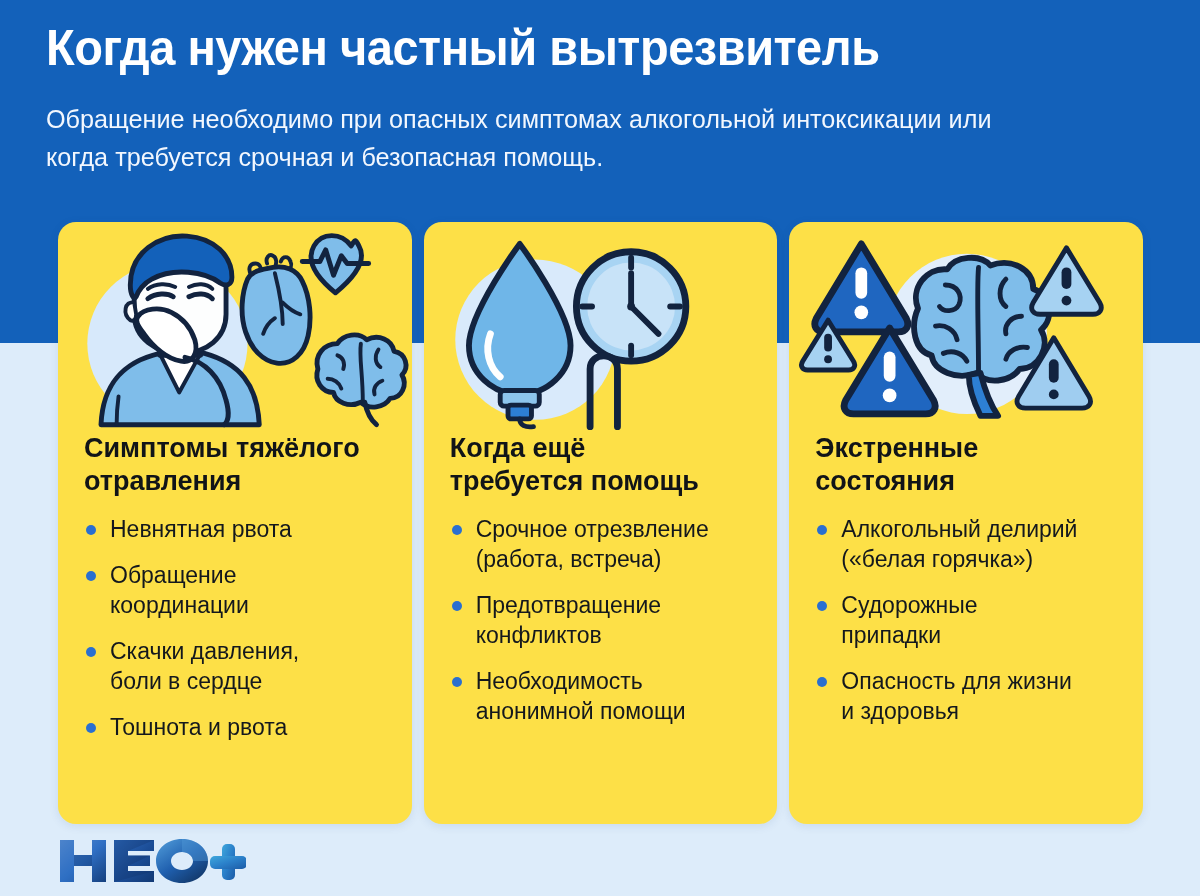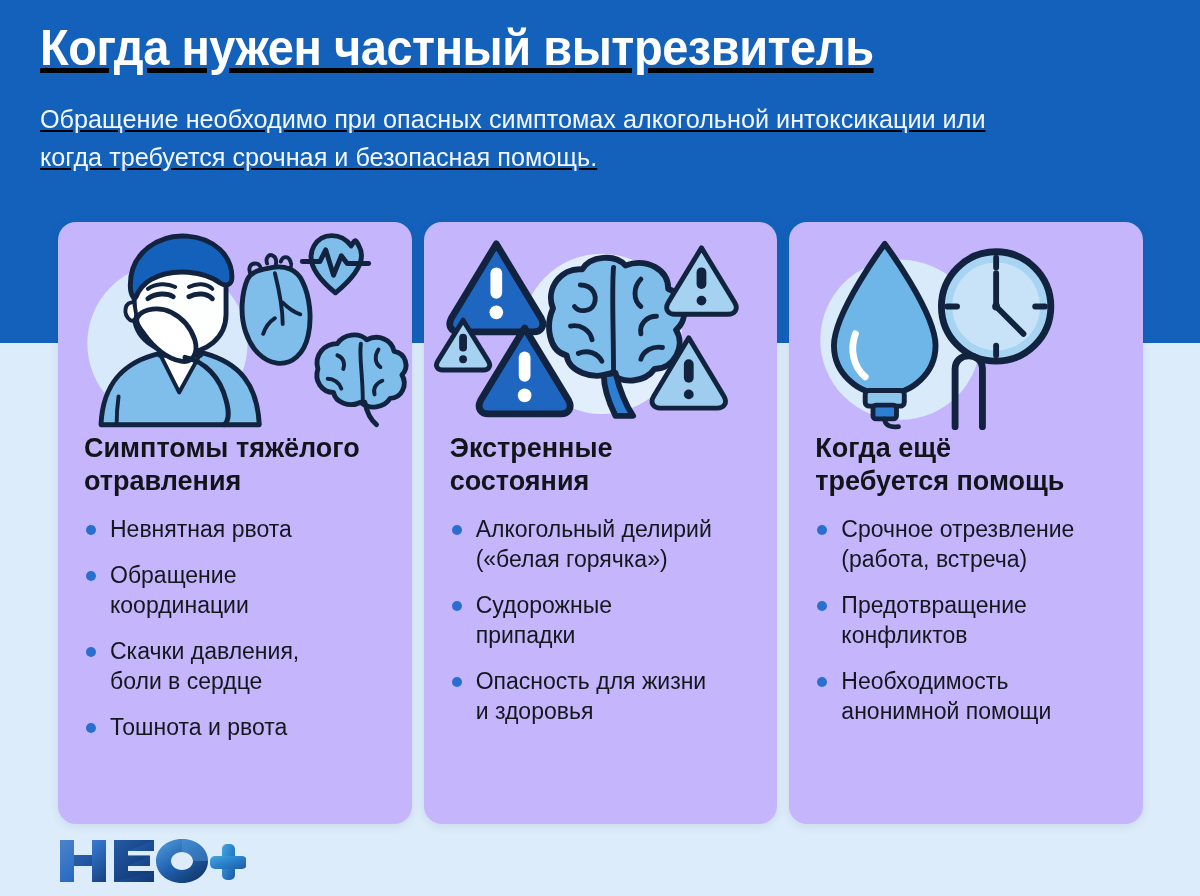--- a/index.html
+++ b/index.html
@@ -25,24 +25,23 @@
   .header-band {
     position: absolute;
     left: 0;
     top: 0;
     width: 1200px;
     height: 343px;
     background: #1361ba;
   }
   .header-inner {
     position: absolute;
-    left: 40px;
+    left: 46px;
     top: 18px;
     width: 1090px;
-    text-decoration: underline;
   }
   .title {
     margin: 0;
     color: #ffffff;
     font-size: 50px;
     line-height: 60px;
     font-weight: 700;
     letter-spacing: -0.5px;
     transform: scaleX(0.94);
     transform-origin: left center;
@@ -64,21 +63,21 @@
     left: 58px;
     top: 222px;
     width: 1085px;
     height: 602px;
     display: flex;
     gap: 12px;
   }
   .card {
     position: relative;
     flex: 1 1 0;
-    background: #c4b5fd;
+    background: #fde047;
     border-radius: 18px;
     box-shadow: 0 2px 10px rgba(16, 60, 120, 0.10);
     overflow: hidden;
     display: flex;
     flex-direction: column;
   }
   .card-art {
     position: relative;
     height: 210px;
     flex: 0 0 210px;
@@ -215,20 +214,64 @@
           <li><span class="dot"></span><span>Скачки давления,
 боли в сердце</span></li>
           <li><span class="dot"></span><span>Тошнота и рвота</span></li>
         </ul>
       </div>
     </div>
 
     <div class="card">
       <div class="card-art">
         <svg viewBox="0 0 362 210" xmlns="http://www.w3.org/2000/svg">
+          <circle cx="114" cy="118" r="82" fill="#d9eafb"></circle>
+
+          <g>
+            <path d="M98 20 C98 20 46 90 46 124 C46 152 70 174 98 174 C126 174 150 152 150 124 C150 90 98 20 98 20 Z" fill="#6fb6e8" stroke="#12233f" stroke-width="6" stroke-linejoin="round"></path>
+            <path d="M68 112 C62 128 66 146 78 156" fill="none" stroke="#ffffff" stroke-width="7" stroke-linecap="round"></path>
+            <rect x="78" y="170" width="40" height="16" rx="4" fill="#8dc5ec" stroke="#12233f" stroke-width="5"></rect>
+            <rect x="86" y="185" width="24" height="14" rx="3" fill="#2d7fd4" stroke="#12233f" stroke-width="5"></rect>
+            <path d="M98 199 C98 206 104 208 112 207" fill="none" stroke="#12233f" stroke-width="5" stroke-linecap="round"></path>
+          </g>
+
+          <g>
+            <circle cx="212" cy="84" r="56" fill="#a8d4f3" stroke="#12233f" stroke-width="7"></circle>
+            <circle cx="212" cy="84" r="45" fill="#c8e3f8" stroke="none"></circle>
+            <line x1="212" y1="34" x2="212" y2="44" stroke="#12233f" stroke-width="6" stroke-linecap="round"></line>
+            <line x1="212" y1="124" x2="212" y2="134" stroke="#12233f" stroke-width="6" stroke-linecap="round"></line>
+            <line x1="162" y1="84" x2="172" y2="84" stroke="#12233f" stroke-width="6" stroke-linecap="round"></line>
+            <line x1="252" y1="84" x2="262" y2="84" stroke="#12233f" stroke-width="6" stroke-linecap="round"></line>
+            <line x1="212" y1="84" x2="212" y2="50" stroke="#12233f" stroke-width="6" stroke-linecap="round"></line>
+            <line x1="212" y1="84" x2="240" y2="112" stroke="#12233f" stroke-width="6" stroke-linecap="round"></line>
+            <circle cx="212" cy="84" r="4" fill="#12233f"></circle>
+          </g>
+
+          <g>
+            <path d="M170 207 L170 148 C170 130 198 130 198 148 L198 207" fill="none" stroke="#12233f" stroke-width="7" stroke-linecap="round"></path>
+          </g>
+        </svg>
+      </div>
+      <div class="card-body">
+        <h2 class="card-heading">Когда ещё
+требуется помощь</h2>
+        <ul class="bullets">
+          <li><span class="dot"></span><span>Срочное отрезвление
+(работа, встреча)</span></li>
+          <li><span class="dot"></span><span>Предотвращение
+конфликтов</span></li>
+          <li><span class="dot"></span><span>Необходимость
+анонимной помощи</span></li>
+        </ul>
+      </div>
+    </div>
+
+    <div class="card">
+      <div class="card-art">
+        <svg viewBox="0 0 362 210" xmlns="http://www.w3.org/2000/svg">
           <circle cx="182" cy="112" r="82" fill="#e2eefb"></circle>
 
           <g>
             <path d="M132 86 C124 66 140 44 162 46 C170 32 196 30 206 42 C228 34 250 46 250 66
                      C268 72 272 96 258 108 C268 124 256 148 236 148 C226 162 202 164 192 152
                      C172 160 148 150 146 134 C128 130 124 104 132 86 Z" fill="#7fbdea" stroke="#12233f" stroke-width="6" stroke-linejoin="round"></path>
             <path d="M194 44 C192 66 194 110 194 152" fill="none" stroke="#12233f" stroke-width="5" stroke-linecap="round"></path>
             <path d="M160 62 C172 62 178 72 174 82 C170 90 158 90 154 84" fill="none" stroke="#12233f" stroke-width="5" stroke-linecap="round"></path>
             <path d="M150 104 C160 102 170 108 172 118" fill="none" stroke="#12233f" stroke-width="5" stroke-linecap="round"></path>
             <path d="M158 132 C168 128 178 132 182 140" fill="none" stroke="#12233f" stroke-width="5" stroke-linecap="round"></path>
@@ -272,64 +315,20 @@
       <div class="card-body">
         <h2 class="card-heading">Экстренные
 состояния</h2>
         <ul class="bullets">
           <li><span class="dot"></span><span>Алкогольный делирий
 («белая горячка»)</span></li>
           <li><span class="dot"></span><span>Судорожные
 припадки</span></li>
           <li><span class="dot"></span><span>Опасность для жизни
 и здоровья</span></li>
-        </ul>
-      </div>
-    </div>
-
-    <div class="card">
-      <div class="card-art">
-        <svg viewBox="0 0 362 210" xmlns="http://www.w3.org/2000/svg">
-          <circle cx="114" cy="118" r="82" fill="#d9eafb"></circle>
-
-          <g>
-            <path d="M98 20 C98 20 46 90 46 124 C46 152 70 174 98 174 C126 174 150 152 150 124 C150 90 98 20 98 20 Z" fill="#6fb6e8" stroke="#12233f" stroke-width="6" stroke-linejoin="round"></path>
-            <path d="M68 112 C62 128 66 146 78 156" fill="none" stroke="#ffffff" stroke-width="7" stroke-linecap="round"></path>
-            <rect x="78" y="170" width="40" height="16" rx="4" fill="#8dc5ec" stroke="#12233f" stroke-width="5"></rect>
-            <rect x="86" y="185" width="24" height="14" rx="3" fill="#2d7fd4" stroke="#12233f" stroke-width="5"></rect>
-            <path d="M98 199 C98 206 104 208 112 207" fill="none" stroke="#12233f" stroke-width="5" stroke-linecap="round"></path>
-          </g>
-
-          <g>
-            <circle cx="212" cy="84" r="56" fill="#a8d4f3" stroke="#12233f" stroke-width="7"></circle>
-            <circle cx="212" cy="84" r="45" fill="#c8e3f8" stroke="none"></circle>
-            <line x1="212" y1="34" x2="212" y2="44" stroke="#12233f" stroke-width="6" stroke-linecap="round"></line>
-            <line x1="212" y1="124" x2="212" y2="134" stroke="#12233f" stroke-width="6" stroke-linecap="round"></line>
-            <line x1="162" y1="84" x2="172" y2="84" stroke="#12233f" stroke-width="6" stroke-linecap="round"></line>
-            <line x1="252" y1="84" x2="262" y2="84" stroke="#12233f" stroke-width="6" stroke-linecap="round"></line>
-            <line x1="212" y1="84" x2="212" y2="50" stroke="#12233f" stroke-width="6" stroke-linecap="round"></line>
-            <line x1="212" y1="84" x2="240" y2="112" stroke="#12233f" stroke-width="6" stroke-linecap="round"></line>
-            <circle cx="212" cy="84" r="4" fill="#12233f"></circle>
-          </g>
-
-          <g>
-            <path d="M170 207 L170 148 C170 130 198 130 198 148 L198 207" fill="none" stroke="#12233f" stroke-width="7" stroke-linecap="round"></path>
-          </g>
-        </svg>
-      </div>
-      <div class="card-body">
-        <h2 class="card-heading">Когда ещё
-требуется помощь</h2>
-        <ul class="bullets">
-          <li><span class="dot"></span><span>Срочное отрезвление
-(работа, встреча)</span></li>
-          <li><span class="dot"></span><span>Предотвращение
-конфликтов</span></li>
-          <li><span class="dot"></span><span>Необходимость
-анонимной помощи</span></li>
         </ul>
       </div>
     </div>
 
   </div>
 
   <div class="footer">
     <div class="logo">
       <svg width="188" height="46" viewBox="0 0 188 46" xmlns="http://www.w3.org/2000/svg" aria-label="НЕО+">
         <defs>

